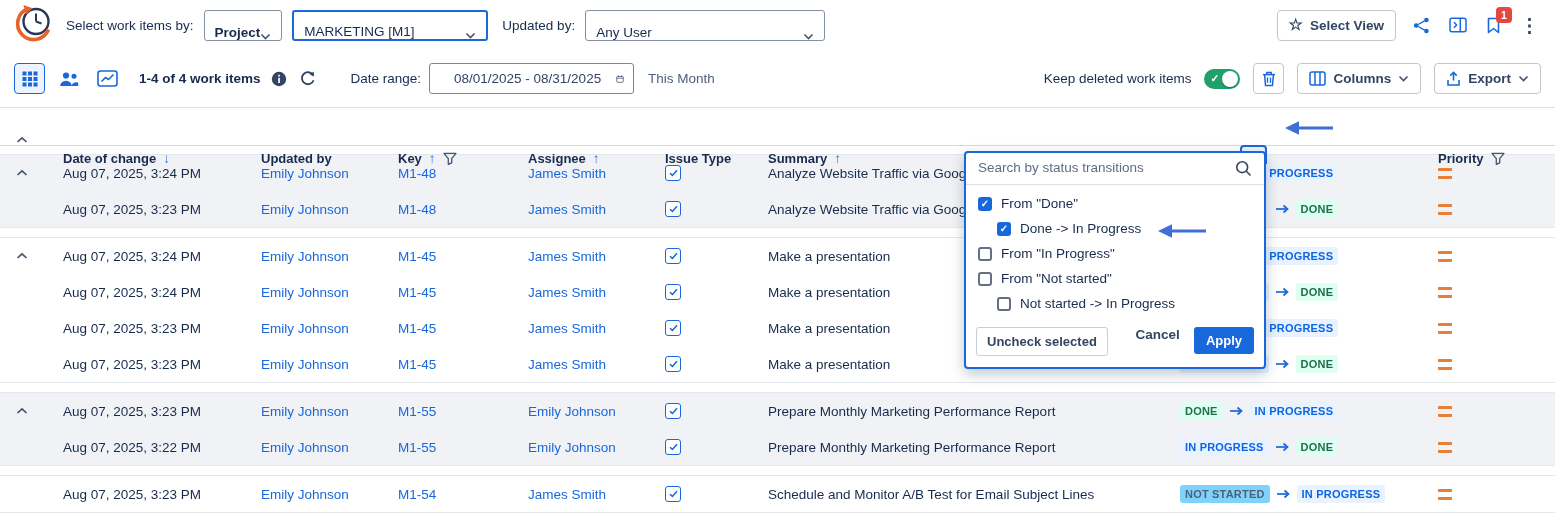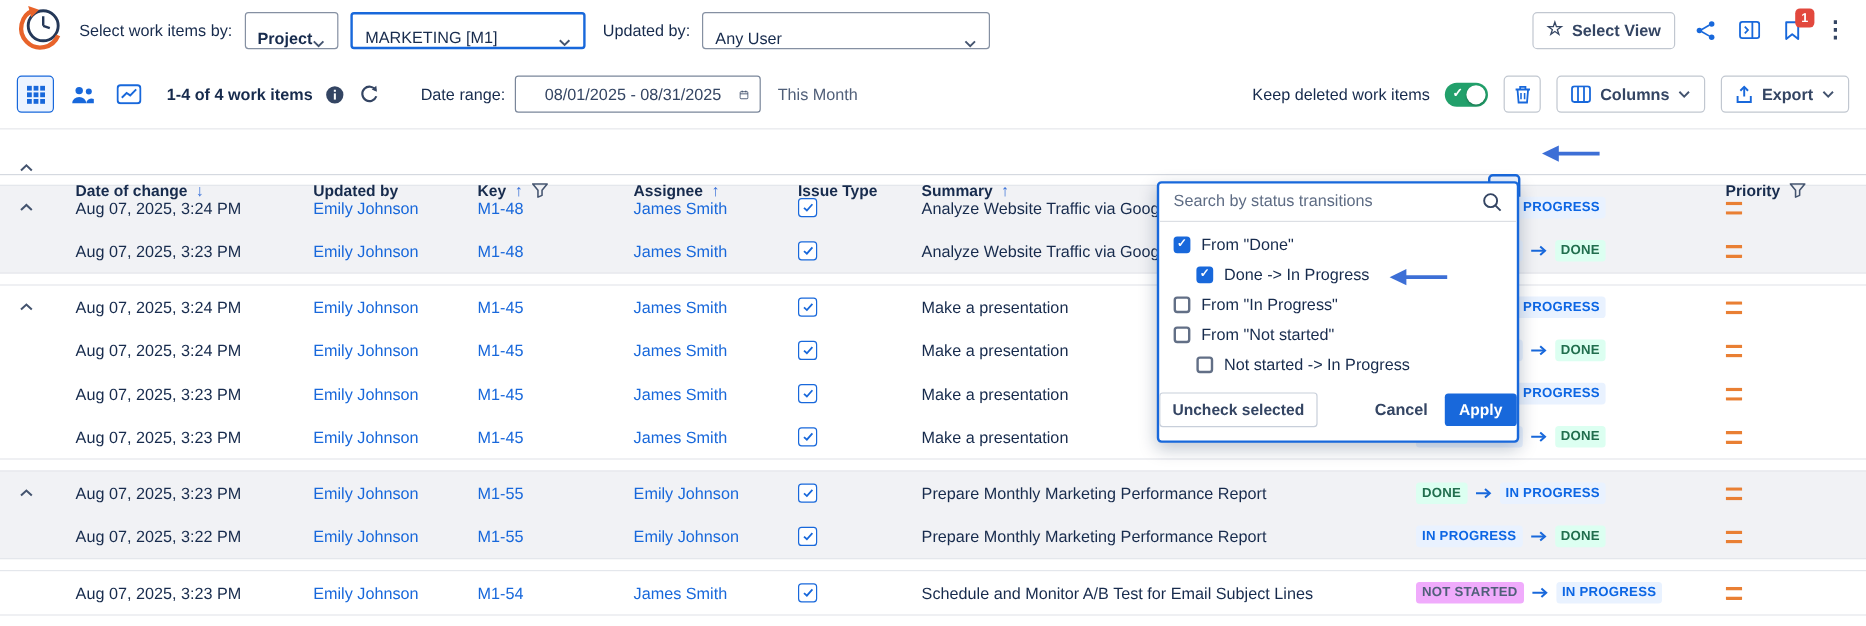--- a/index.html
+++ b/index.html
@@ -70,40 +70,40 @@
   a.link { color:#1868DB; text-decoration:none; cursor:pointer; }
   .funnel-box { width:27px; height:26px; border:2px solid #1868DB; background:#EDF4FF; border-radius:4px; display:flex; align-items:center; justify-content:center; cursor:pointer; flex:none; }
   .table-body { padding-top:8px; }
   .group { margin-bottom:9px; border-top:1px solid #E4E7EC; border-bottom:1px solid #E4E7EC; background:#fff; }
   .group.shaded { background:#F1F2F5; }
   .collapse-icon { display:inline-flex; cursor:pointer; }
   .task-icon { width:16px; height:16px; border:1.5px solid #1868DB; border-radius:3px; background:#fff; display:inline-flex; align-items:center; justify-content:center; flex:none; }
   .chip { display:inline-block; font-size:11px; font-weight:700; letter-spacing:.2px; padding:3px 5px; border-radius:3px; }
   .chip-done { color:#216E4E; background:#DCFFF1; }
   .chip-inprogress { color:#0C66E4; background:#E9F2FF; }
-  .chip-notstarted { color:#505F79; background:#f0abfc; }
+  .chip-notstarted { color:#505F79; background:#7dd3fc; }
   .c-status { gap:6px; }
   .prio-medium { width:14px; height:11px; border-top:3.5px solid #E97F33; border-bottom:3.5px solid #E97F33; border-radius:1px; display:inline-block; }
 
   
   .popup {
     position:absolute; left:964px; top:151px; width:302px; z-index:20;
     background:#fff; border:2px solid #1868DB; border-radius:4px;
     box-shadow:0 5px 14px rgba(9,30,66,.25);
   }
   .popup-search { display:flex; align-items:flex-start; gap:12px; padding:7px 12px; border-bottom:1px solid #DCDFE4; }
   .popup-search input { border:none; outline:none; flex:1; font-size:13.5px; color:#172B4D; font-family:inherit; }
   .popup-search input::placeholder { color:#5E6C84; }
   .popup-list { padding:6px 0 2px; }
   .popup-item { display:flex; align-items:center; gap:9px; padding:5px 12px; font-size:13.5px; cursor:pointer; }
   .popup-item.indent { padding-left:31px; }
   .cb { width:14px; height:14px; border:2px solid #626F86; border-radius:3px; background:#fff; flex:none; display:flex; align-items:center; justify-content:center; }
   .cb.checked { background:#1868DB; border-color:#1868DB; }
   .cb.checked::after { content:"✓"; color:#fff; font-size:10px; font-weight:700; line-height:1; }
-  .popup-footer { display:flex; align-items:center; gap:14px; padding:9px 0 11px; }
+  .popup-footer { display:flex; align-items:flex-start; gap:14px; padding:9px 10px 11px; }
   .btn-uncheck { border:1px solid #C8CFDA; background:#fff; border-radius:3px; padding:6px 10px; font-size:13px; font-weight:700; color:#344563; cursor:pointer; }
   .btn-cancel { margin-left:auto; border:none; background:none; font-size:13.5px; font-weight:700; color:#344563; cursor:pointer; }
   .btn-apply { border:none; background:#1868DB; color:#fff; border-radius:3px; padding:6px 12px; font-size:13px; font-weight:700; cursor:pointer; }
 
   .annot { position:absolute; z-index:40; }
 </style>
 </head>
 <body>
 
 <div class="topbar">

